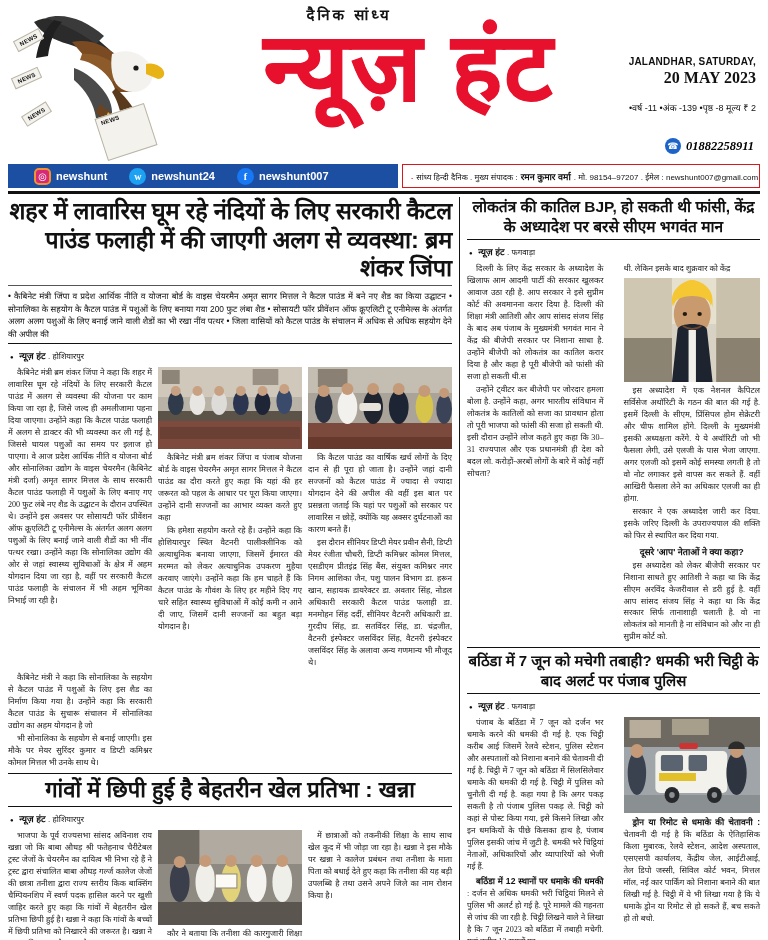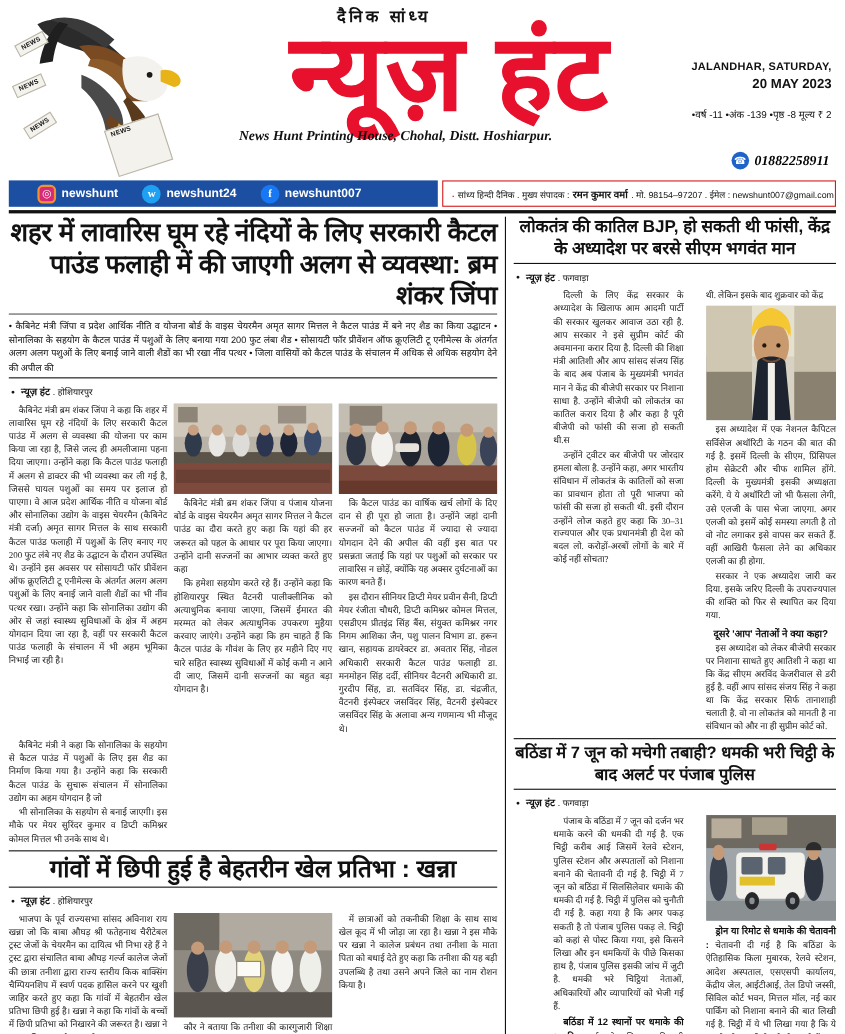--- a/index.html
+++ b/index.html
@@ -29,21 +29,21 @@
             letter-spacing:3px; color:#111; margin-left:-120px; }
   .logo-main { font-family:"Liberation Sans", sans-serif; font-weight:bold; color:#e8112d;
                font-size:95px; line-height:.95; letter-spacing:2px;
                -webkit-text-stroke: 1px #e8112d; margin-top:-2px; }
   .tagline { font-family:"Liberation Serif", serif; font-style:italic; font-weight:bold;
              font-size:12.5px; color:#111; margin-top:4px; text-align:right; padding-right:118px;}
 
   .dateblock { flex:0 0 140px; text-align:right; padding-top:56px; padding-right:4px;
                font-family:"Liberation Sans", sans-serif; color:#111; }
   .dateblock .dl1 { font-size:10px; font-weight:bold; letter-spacing:.2px; }
-  .dateblock .dl2 { font-size:12px; font-weight:bold; margin-top:2px; }
+  .dateblock .dl2 { font-size:16px; font-weight:bold; margin-top:2px;font-family:Liberation Serif, serif; }
   .dateblock .dl3 { font-size:9px; margin-top:15px; line-height:1.35; }
 
   .phonewrap { position:absolute; right:6px; top:138px; display:flex; align-items:center; gap:5px;}
   .phone-ic { width:16px; height:16px; border-radius:50%; background:#1e63c8;
               display:flex; align-items:center; justify-content:center; color:#fff; font-size:9px;}
   .phone-no { font-family:"Liberation Serif",serif; font-style:italic; font-weight:bold; font-size:12.5px;}
 
   
   .socialbar { position:relative; height:24px; margin-top:4px; display:flex; align-items:stretch; gap:0;}
   .sb-left { flex:0 0 390px; background:#1c4fa1; display:flex; align-items:center; gap:4px;
@@ -95,21 +95,21 @@
   .subhead { font-family:"Liberation Sans", sans-serif; font-weight:bold; font-size:9px;
              color:#111; text-align:center; margin:3px 0 2px; }
   .subhead-l { font-family:"Liberation Sans", sans-serif; font-weight:bold; font-size:8.6px;
                color:#111; display:inline; }
 
   
   .photo { position:relative; overflow:hidden; background:#9aa0a4; }
 
   .cols3 { display:flex; gap:6px; }
   .cols3 > div { flex:1 1 0; }
-  .cols2 { display:flex; gap:20px;margin-left:36px; }
+  .cols2 { display:flex; gap:20px; }
   .cols2 > div { flex:1 1 0; }
 </style>
 </head>
 <body>
 
 <div class="page">
 
   <div class="masthead">
 
     <div class="eagle-box">
@@ -130,21 +130,20 @@
       </svg>
       <div class="newsbit nb1">NEWS</div>
       <div class="newsbit nb2">NEWS</div>
       <div class="newsbit nb3">NEWS</div>
       <div class="newsbit nb4">NEWS</div>
     </div>
 
     <div class="title-box">
       <div class="kicker">दैनिक सांध्य</div>
       <div class="logo-main">न्यूज़ हंट</div>
-      <div class="tagline">News Hunt Printing House, Chohal, Distt. Hoshiarpur.</div>
     </div>
 
     <div class="dateblock">
       <div class="dl1">JALANDHAR, SATURDAY,</div>
       <div class="dl2">20 MAY 2023</div>
       <div class="dl3">•वर्ष -11  •अंक -139  •पृष्ठ -8 मूल्य ₹ 2</div>
     </div>
 
     <div class="phonewrap">
       <div class="phone-ic">☎</div>

